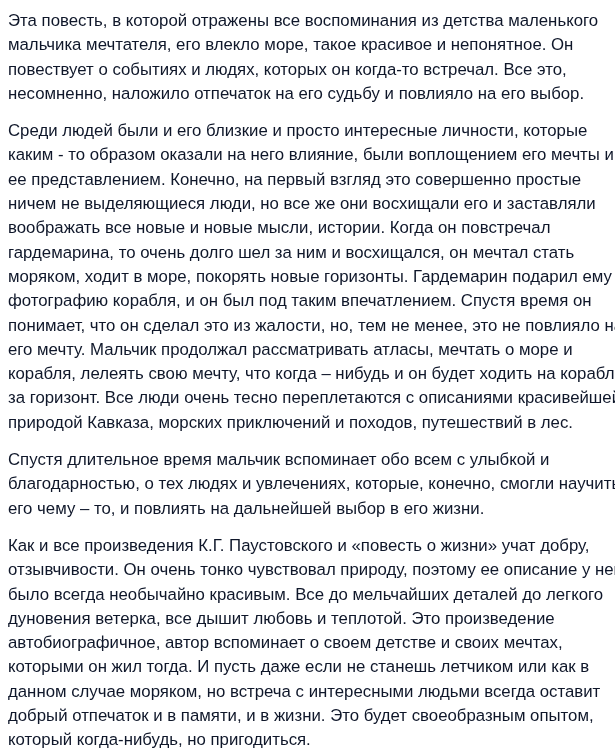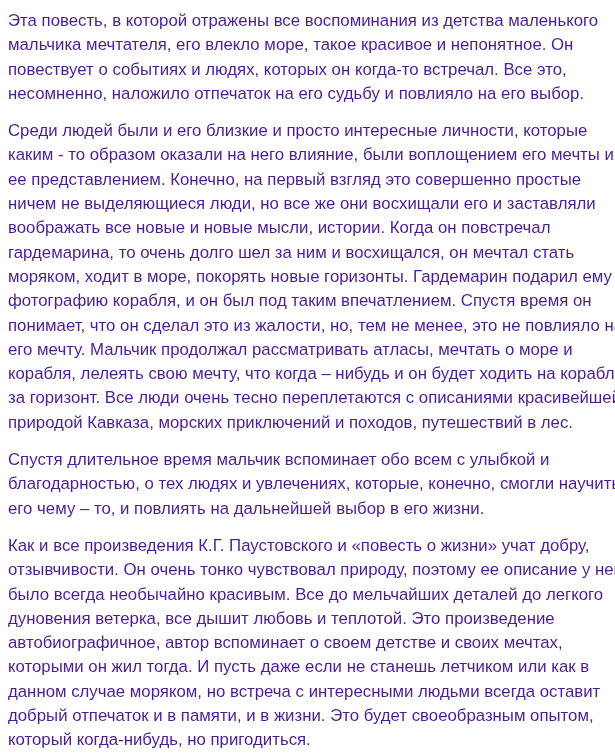--- a/index.html
+++ b/index.html
@@ -12,21 +12,21 @@
     height: 753px;
     overflow: hidden;
   }
   .essay {
     box-sizing: border-box;
     width: 615px;
     padding: 9px 0 0 8px;
     font-family: "Liberation Sans", "DejaVu Sans", sans-serif;
     font-size: 16.8px;
     line-height: 24.3px;
-    color: #4c1d95;
+    color: #0f172a;
     -webkit-font-smoothing: antialiased;
   }
   .essay p {
     margin: 0 0 13px 0;
     white-space: pre;      
     overflow: hidden;
   }
 </style>
 </head>
 <body>

